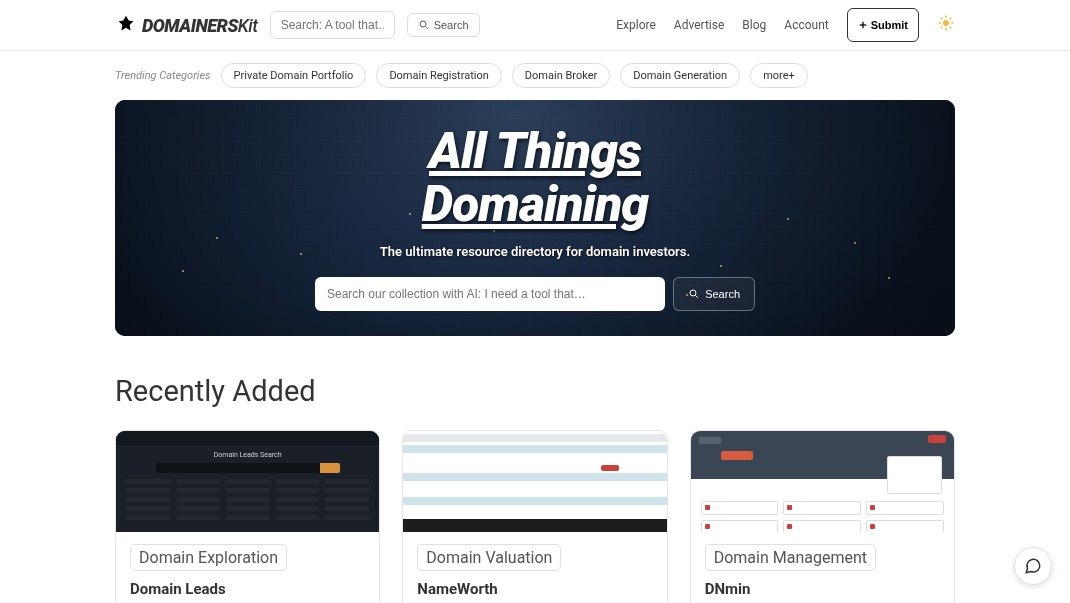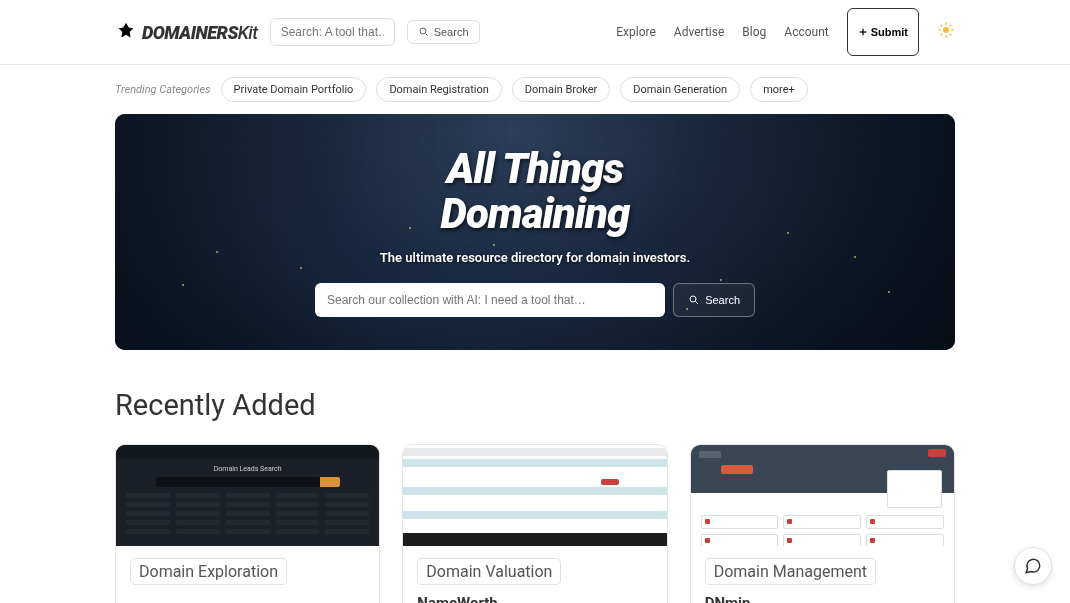--- a/index.html
+++ b/index.html
@@ -8,32 +8,32 @@
 .container{max-width:870px;margin:0 auto;padding:0 15px;}
 .header-row{display:flex;align-items:center;gap:12px;}
 .logo{font-weight:900;font-size:18px;letter-spacing:-0.5px;display:flex;align-items:center;gap:5px;}
 .logo svg{width:22px;height:22px;}
 .logo-text{font-style:italic;}
 .logo-kit{font-weight:500;font-style:italic;text-align:right;}
 .top-search{border:1px solid #ddd;border-radius:6px;padding:6px 10px;font-size:12px;width:125px;outline:none;color:#666;}
 .top-search-btn{border:1px solid #ddd;border-radius:6px;padding:5px 10px;font-size:11px;background:#fff;display:flex;align-items:center;gap:4px;cursor:pointer;color:#555;}
 .nav{margin-left:auto;display:flex;align-items:center;gap:18px;}
 .nav a{font-size:12px;color:#555;text-decoration:none;cursor:pointer;}
-.submit-btn{border:1px solid #333;border-radius:6px;padding:17px 10px;font-size:11px;font-weight:600;background:#fff;display:flex;align-items:center;gap:3px;cursor:pointer;}
+.submit-btn{border:1px solid #333;border-radius:6px;padding:10px 10px;font-size:11px;font-weight:600;background:#fff;display:flex;align-items:center;gap:3px;cursor:pointer;}
 .theme-btn{cursor:pointer;color:#f5b942;}
 .categories{padding:12px 0;}
 .categories-row{display:flex;align-items:center;gap:10px;flex-wrap:wrap;}
 .cat-label{font-size:11px;color:#888;font-style:italic;}
 .cat-pill{border:1px solid #ddd;border-radius:14px;padding:5px 12px;font-size:11px;color:#333;background:#fff;cursor:pointer;}
 .hero{position:relative;border-radius:10px;overflow:hidden;height:236px;background:radial-gradient(ellipse at 30% 90%,#0a1a30 0%,#060912 50%,#030408 100%);display:flex;flex-direction:column;align-items:center;justify-content:center;color:#fff;text-align:center;padding:20px;}
 .hero::before{content:"";position:absolute;inset:0;background-image:linear-gradient(rgba(60,60,80,0.25) 1px,transparent 1px),linear-gradient(90deg,rgba(60,60,80,0.25) 1px,transparent 1px);background-size:18px 18px;opacity:0.35;pointer-events:none;}
 .hero::after{content:"";position:absolute;left:-10%;right:-10%;bottom:-65%;height:220%;border-radius:50%;background:radial-gradient(ellipse at 48% 28%,rgba(90,130,180,0.45) 0%,rgba(35,55,85,0.6) 30%,rgba(10,18,30,0.9) 60%,rgba(5,8,14,1) 100%);}
 .hero-dots{position:absolute;inset:0;pointer-events:none;z-index:1;}
 .hero-dots i{position:absolute;width:2px;height:2px;background:#f2d27a;border-radius:50%;opacity:0.75;}
-.hero h1{position:relative;z-index:2;font-size:42px;font-weight:900;font-style:italic;line-height:1.05;text-shadow:1px 2px 4px rgba(0,0,0,0.7);margin-bottom:14px;letter-spacing:-1px;}
+.hero h1{position:relative;z-index:2;font-size:50px;font-weight:900;font-style:italic;line-height:1.05;text-shadow:1px 2px 4px rgba(0,0,0,0.7);margin-bottom:14px;letter-spacing:-1px;text-decoration:underline;}
 .hero p{position:relative;z-index:2;font-size:13px;font-weight:600;margin-bottom:18px;text-shadow:0 1px 3px rgba(0,0,0,0.7);text-align:center;}
 .hero-search-row{position:relative;z-index:2;display:flex;gap:8px;width:100%;max-width:440px;}
 .hero-search{flex:1;border:none;border-radius:6px;padding:10px 12px;font-size:12px;outline:none;color:#333;}
 .hero-search-btn{border:1px solid rgba(255,255,255,0.35);background:rgba(255,255,255,0.05);color:#fff;border-radius:6px;padding:8px 14px;font-size:11px;display:flex;align-items:center;gap:5px;cursor:pointer;}
 .section-title{font-size:29px;font-weight:400;margin:38px 0 22px 0;}
 .cards{display:grid;grid-template-columns:repeat(3,1fr);gap:22px;}
 .card{border:1px solid #e5e5e5;border-radius:10px;overflow:hidden;background:#fff;}
 .card-img{height:101px;background:#f0f0f0;position:relative;overflow:hidden;}
 .card-body{padding:12px 14px;}
 .card-tag{display:inline-block;border:1px solid #e0e0e0;border-radius:5px;padding:3px 8px;font-size:16px;color:#555;margin-bottom:9px;}
@@ -197,20 +197,21 @@
         <div class="t-row">
             <span></span>
             <span></span>
             <span></span>
             <span></span>
             <span></span>
           </div>
       </div>
       <div class="card-body">
         <span class="card-tag">Domain Exploration</span>
+        <div class="card-title">Domain Leads</div>
         
       </div>
     </div>
 
     <div class="card">
       <div class="card-img thumb2">
         <div class="b gray"></div>
           <div class="b blue"></div>
           <div style="height:14px;background:#fff;position:relative"><span class="dot"></span></div>
           <div class="b blue"></div>

